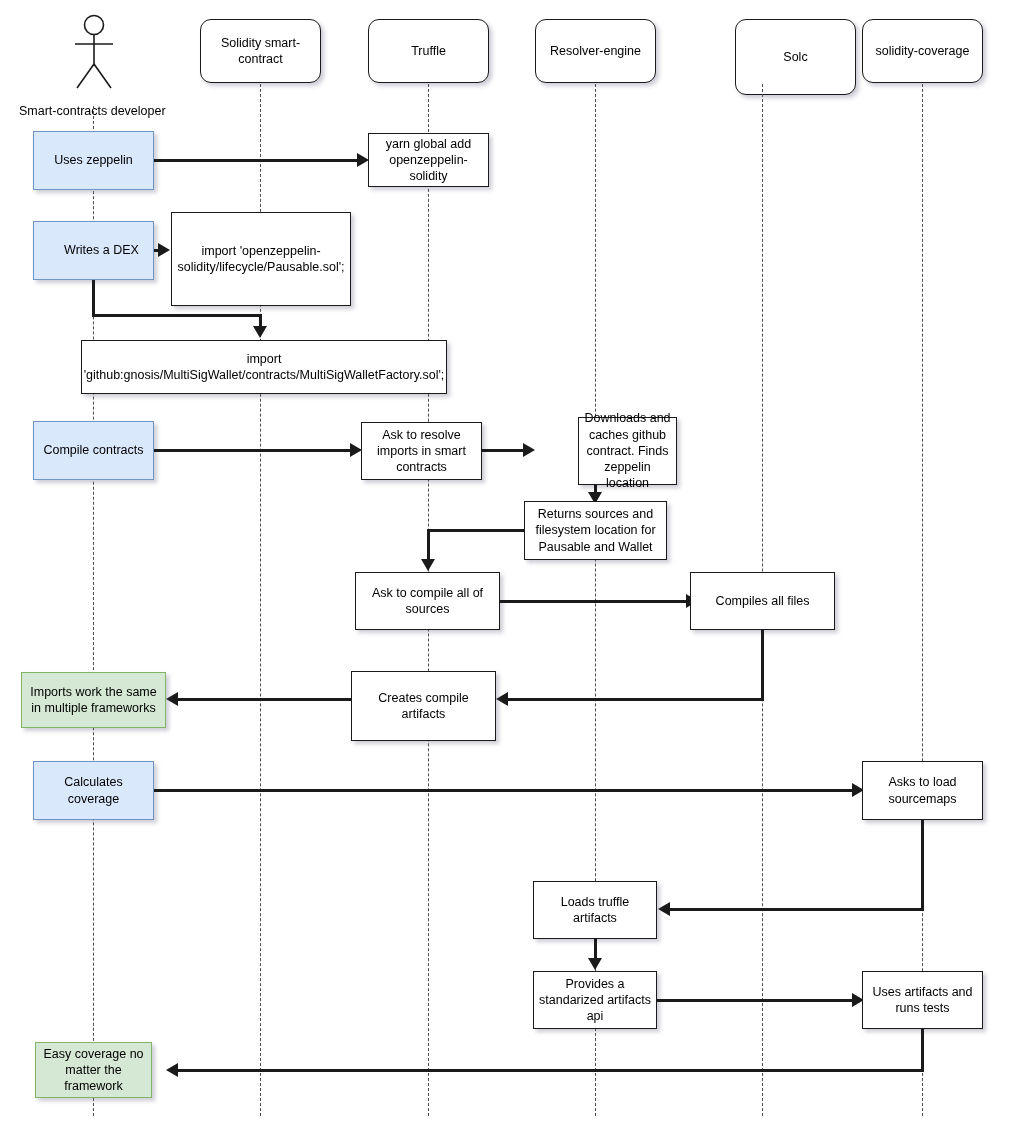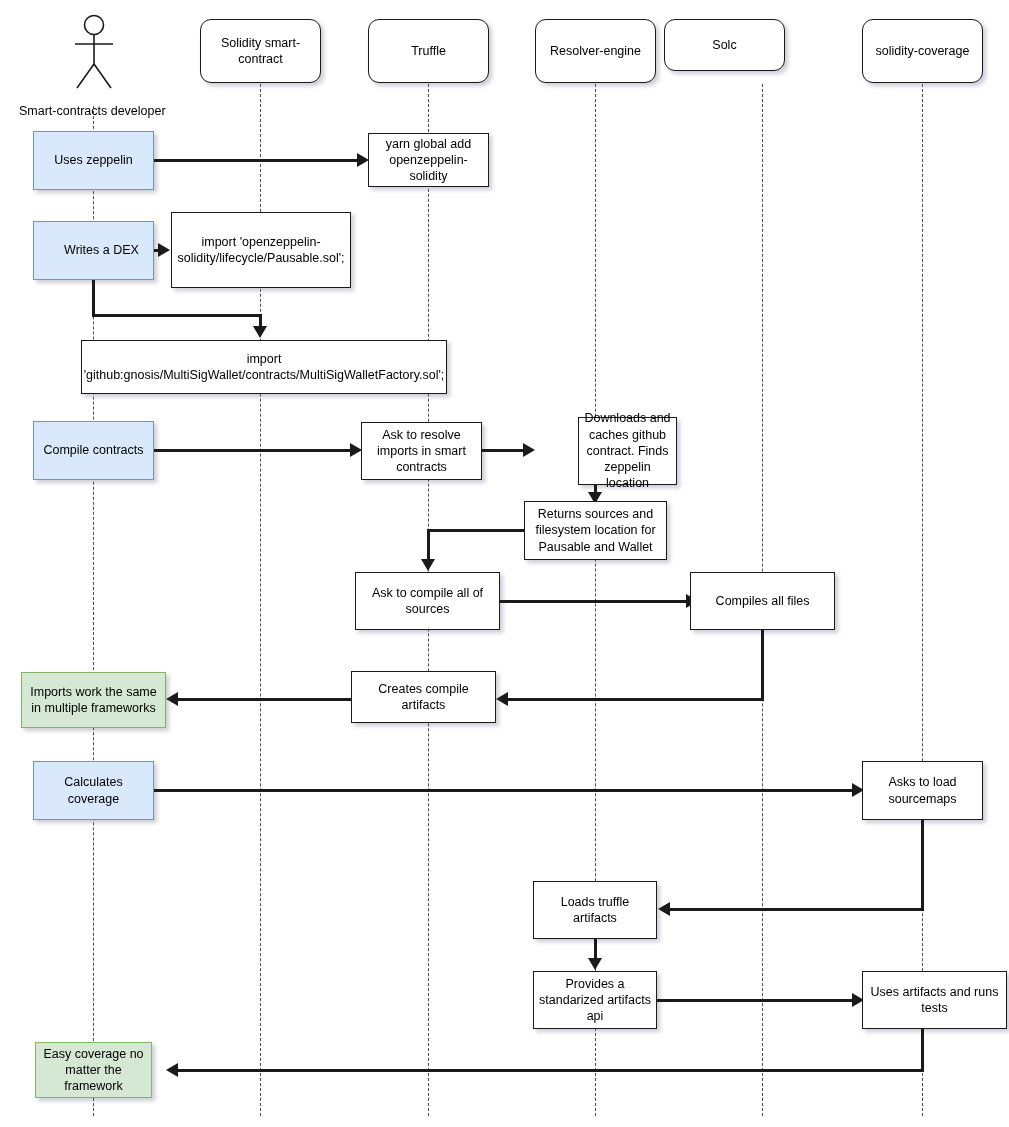--- a/index.html
+++ b/index.html
@@ -78,21 +78,21 @@
 
   <div class="lifeline-head" style="left:200px;top:19px;width:121px;height:64px;">
     <span>Solidity smart-contract</span>
   </div>
   <div class="lifeline-head" style="left:368px;top:19px;width:121px;height:64px;">
     <span>Truffle</span>
   </div>
   <div class="lifeline-head" style="left:535px;top:19px;width:121px;height:64px;align-items:center;">
     <span>Resolver-engine</span>
   </div>
-  <div class="lifeline-head" style="left:664px;top:19px;width:121px;height:52px;">
+  <div class="lifeline-head" style="left:735px;top:19px;width:121px;height:76px;">
     <span>Solc</span>
   </div>
   <div class="lifeline-head" style="left:862px;top:19px;width:121px;height:64px;">
     <span>solidity-coverage</span>
   </div>
 
   <div class="lifeline" style="left:93px;top:106px;height:1010px;"></div>
   <div class="lifeline" style="left:260px;top:84px;height:1032px;"></div>
   <div class="lifeline" style="left:428px;top:84px;height:1032px;"></div>
   <div class="lifeline" style="left:595px;top:84px;height:1032px;"></div>
@@ -106,21 +106,21 @@
   <div class="arrow right" style="left:357px;top:153px;"></div>
   <div class="node" style="left:368px;top:133px;width:121px;height:54px;">
     <span>yarn global add openzeppelin-solidity</span>
   </div>
 
   <div class="node blue" style="left:33px;top:221px;width:121px;height:59px;padding-left:21px;">
     <span>Writes a DEX</span>
   </div>
   <div class="seg h" style="left:154px;top:249px;width:10px;"></div>
   <div class="arrow right" style="left:158px;top:243px;"></div>
-  <div class="node" style="left:171px;top:212px;width:180px;height:76px;">
+  <div class="node" style="left:171px;top:212px;width:180px;height:94px;">
     <span>import 'openzeppelin-solidity/lifecycle/Pausable.sol';</span>
   </div>
 
   <div class="seg v" style="left:92px;top:280px;height:36px;"></div>
   <div class="seg h" style="left:92px;top:314px;width:170px;"></div>
   <div class="seg v" style="left:259px;top:314px;height:16px;"></div>
   <div class="arrow down" style="left:253px;top:326px;"></div>
 
   <div class="node" style="left:81px;top:340px;width:366px;height:54px;">
     <span>import 'github:gnosis/MultiSigWallet/contracts/MultiSigWalletFactory.sol';</span>
@@ -160,21 +160,21 @@
   <div class="arrow right" style="left:686px;top:594px;"></div>
 
   <div class="node" style="left:690px;top:572px;width:145px;height:58px;justify-content:center;">
     <span>Compiles all files</span>
   </div>
 
   <div class="seg v" style="left:761px;top:630px;height:71px;"></div>
   <div class="seg h" style="left:507px;top:698px;width:257px;"></div>
   <div class="arrow left" style="left:496px;top:692px;"></div>
 
-  <div class="node" style="left:351px;top:671px;width:145px;height:52px;">
+  <div class="node" style="left:351px;top:671px;width:145px;height:70px;">
     <span>Creates compile artifacts</span>
   </div>
   <div class="seg h" style="left:176px;top:698px;width:176px;"></div>
   <div class="arrow left" style="left:166px;top:692px;"></div>
 
   <div class="node green" style="left:21px;top:672px;width:145px;height:56px;">
     <span>Imports work the same in multiple frameworks</span>
   </div>
 
   <div class="node blue" style="left:33px;top:761px;width:121px;height:59px;">
@@ -197,21 +197,21 @@
 
   <div class="seg v" style="left:594px;top:939px;height:22px;"></div>
   <div class="arrow down" style="left:588px;top:958px;"></div>
 
   <div class="node" style="left:533px;top:971px;width:124px;height:58px;">
     <span>Provides a standarized artifacts api</span>
   </div>
   <div class="seg h" style="left:657px;top:999px;width:196px;"></div>
   <div class="arrow right" style="left:852px;top:993px;"></div>
 
-  <div class="node" style="left:862px;top:971px;width:145px;height:58px;">
+  <div class="node" style="left:862px;top:971px;width:121px;height:58px;">
     <span>Uses artifacts and runs tests</span>
   </div>
 
   <div class="seg v" style="left:921px;top:1029px;height:42px;"></div>
   <div class="seg h" style="left:176px;top:1069px;width:748px;"></div>
   <div class="arrow left" style="left:166px;top:1063px;"></div>
 
   <div class="node green" style="left:35px;top:1042px;width:117px;height:56px;">
     <span>Easy coverage no matter the framework</span>
   </div>

